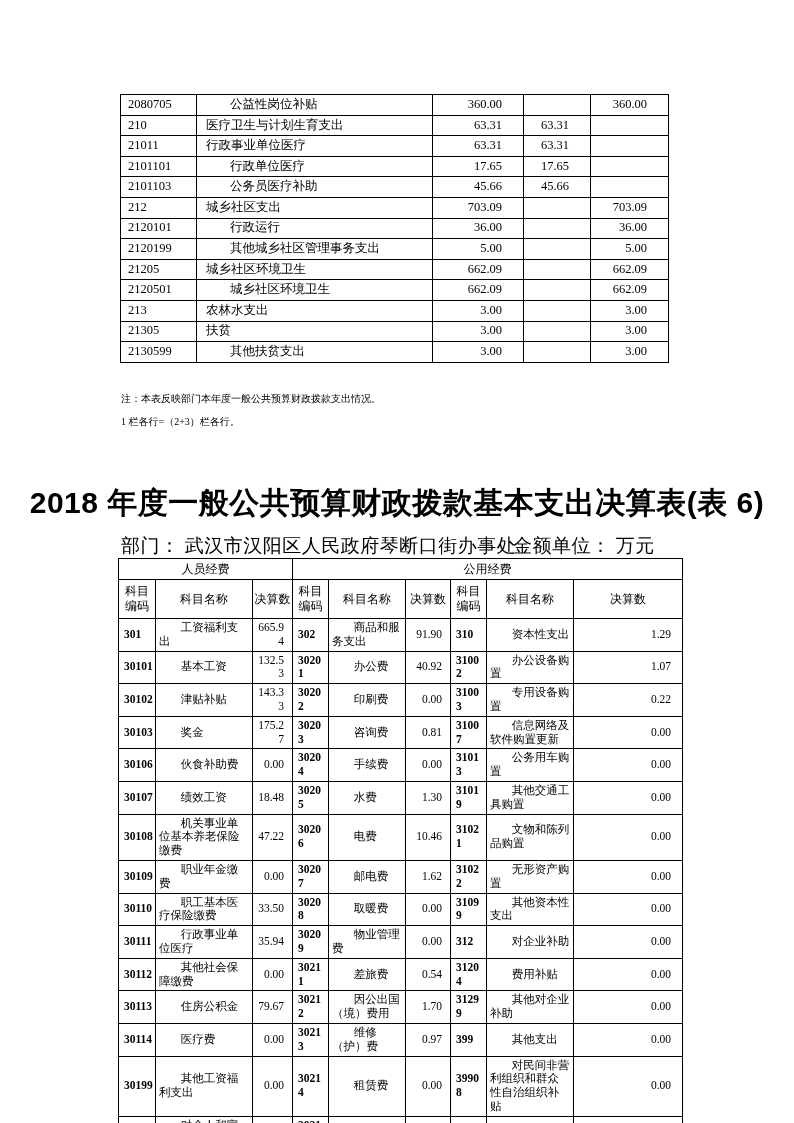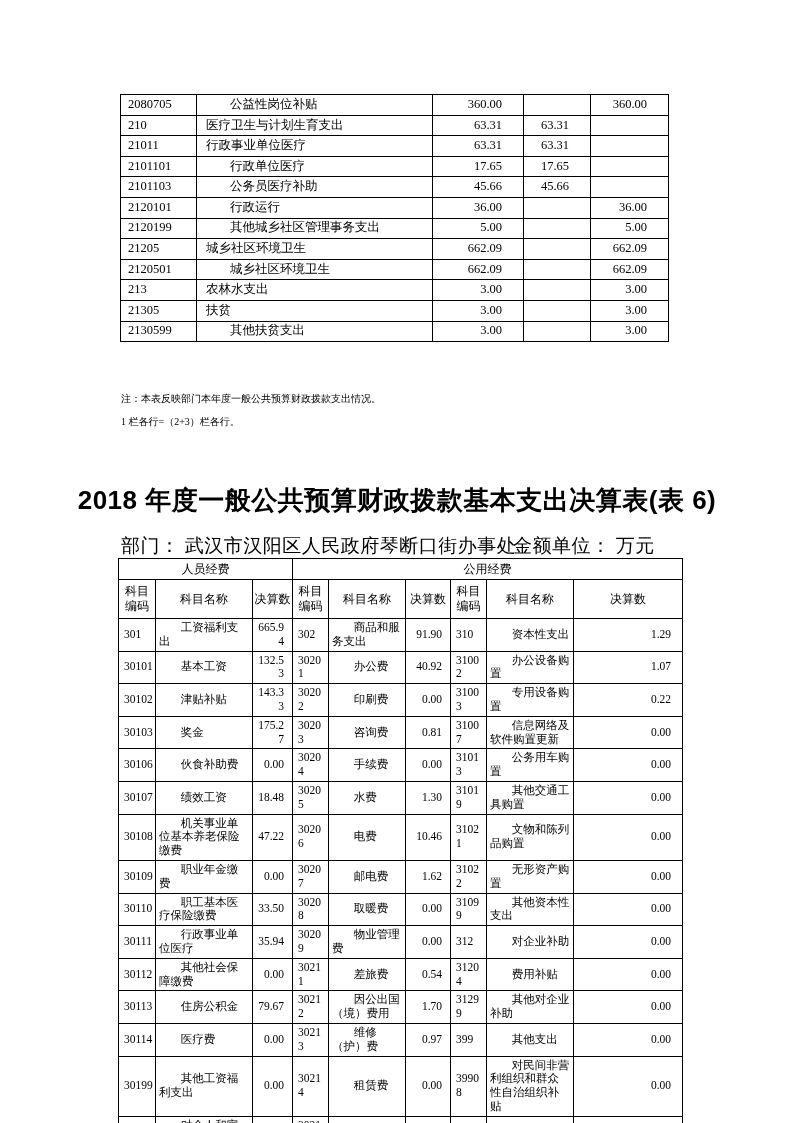--- a/index.html
+++ b/index.html
@@ -26,34 +26,34 @@
 
   
   .notes{position:absolute;left:121px;top:387px;font-size:10px;line-height:23px;}
   .notes div{white-space:pre;}
 
   
   .title{
     position:absolute;left:0;top:483px;width:794px;
     text-align:center;
     font-family:"Liberation Sans","DejaVu Sans",sans-serif;
-    font-weight:bold;font-size:26px;letter-spacing:0.5px;
+    font-weight:bold;font-size:30px;letter-spacing:0.5px;
   }
 
   
   .meta-line{position:absolute;left:121px;top:533px;width:561px;height:24px;font-size:19px;}
   .meta-line .dept{position:absolute;left:0;top:0;letter-spacing:0.5px;}
   .meta-line .unit{position:absolute;left:392px;top:0;letter-spacing:0.5px;}
 
   
   .t2{position:absolute;left:118px;top:558px;width:564px;border:1.5px solid #000;}
   .t2 td{font-size:11.5px;line-height:1.2;padding:2px 2px;vertical-align:middle;}
   .t2 td.grp{height:18px;text-align:center;font-size:12px;padding:1px;}
   .t2 td.colhead{height:36px;text-align:center;font-size:12px;line-height:1.25;padding:1px;}
-  .t2 td.code{text-align:left;padding-left:5px;height:18px;}
+  .t2 td.code{text-align:left;padding-left:5px;height:18px;font-weight:bold;}
   .t2 td.name{text-align:left;text-indent:1.9em;padding:2px 3px;}
   .t2 td.num{text-align:right;padding-right:8px;}
   .t2 td.num-last{text-align:right;padding-right:11px;}
 </style>
 </head>
 <body>
 
 <div class="page">
 
   <table class="t1">
@@ -92,20 +92,27 @@
           <td class="num">17.65</td>
           <td class="num">17.65</td>
           <td class="num"></td>
         </tr>
         <tr>
           <td class="code">2101103</td>
           <td class="name ind1">公务员医疗补助</td>
           <td class="num">45.66</td>
           <td class="num">45.66</td>
           <td class="num"></td>
+        </tr>
+        <tr>
+          <td class="code">212</td>
+          <td class="name">城乡社区支出</td>
+          <td class="num">703.09</td>
+          <td class="num"></td>
+          <td class="num">703.09</td>
         </tr>
         <tr>
           <td class="code">2120101</td>
           <td class="name ind1">行政运行</td>
           <td class="num">36.00</td>
           <td class="num"></td>
           <td class="num">36.00</td>
         </tr>
         <tr>
           <td class="code">2120199</td>

